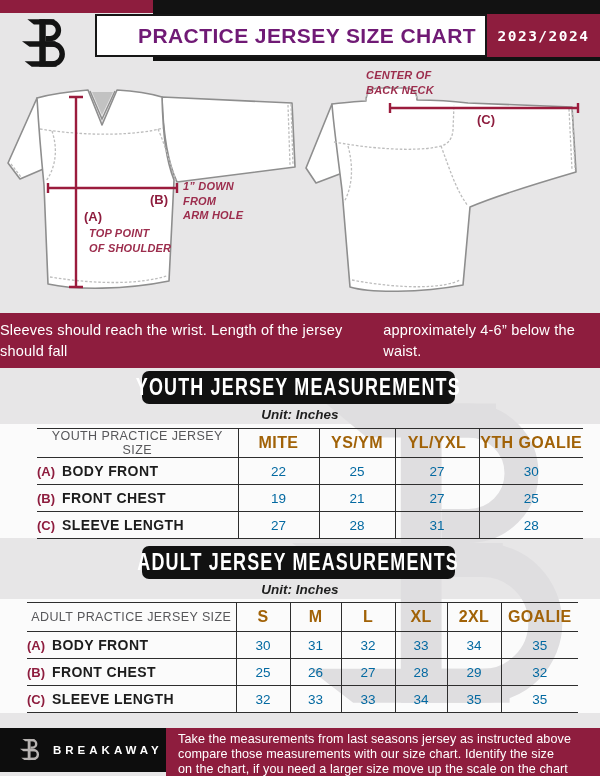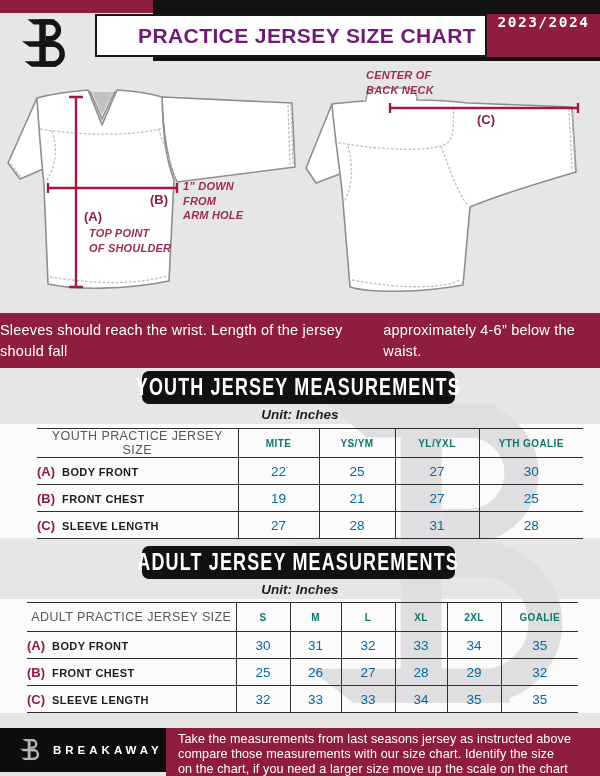--- a/index.html
+++ b/index.html
@@ -11,21 +11,21 @@
   .watermark{position:absolute;left:292px;top:374px;width:340px;height:372px;color:#DFDEE0;z-index:2;}
   .content{position:absolute;inset:0;z-index:3;}
 
   
   .strip-maroon{position:absolute;left:0;top:0;width:153px;height:13px;background:#8E1D3E;}
   .strip-black{position:absolute;left:153px;top:0;width:447px;height:61px;background:#121212;}
   .title-box{position:absolute;left:95px;top:14px;width:392px;height:43px;background:#FFFFFF;
     border:2.5px solid #161616;box-sizing:border-box;display:flex;align-items:center;justify-content:center;}
   .title-box span{font-size:21px;font-weight:800;letter-spacing:.4px;color:#701a75;white-space:nowrap;margin-left:32px;}
   .season-box{position:absolute;left:487px;top:14px;width:113px;height:43px;background:#8E1D3E;
-    display:flex;align-items:flex-start;justify-content:center;}
+    display:flex;align-items:center;justify-content:center;}
   .season-box span{font-family:"DejaVu Sans Mono",monospace;font-weight:700;font-size:14.5px;
     letter-spacing:1.5px;color:#FFFFFF;white-space:nowrap;}
   .logo-top{position:absolute;left:22px;top:16px;width:54px;height:56px;color:#141414;}
 
   
   .jersey-svg{position:absolute;z-index:3;}
   .measure-svg{position:absolute;left:0;top:0;width:600px;height:330px;z-index:4;}
   .anno{position:absolute;z-index:5;color:#9C2D4D;}
   .anno-key{font-size:13px;font-weight:800;color:#8E1D3E;}
   .anno-note{font-style:italic;font-weight:600;font-size:11px;line-height:14.5px;letter-spacing:.2px;}
@@ -42,24 +42,24 @@
     font-size:23px;font-weight:700;letter-spacing:1.5px;color:#FFFFFF;white-space:nowrap;}
   .unit{position:absolute;left:0;width:600px;text-align:center;font-style:italic;font-weight:600;
     font-size:13.5px;color:#1F1F1F;z-index:4;}
 
   
   table.size-table{position:absolute;border-collapse:collapse;table-layout:fixed;z-index:4;
     border-bottom:1.6px solid #2E2E2E;}
   table.size-table td{border-top:1.6px solid #2E2E2E;padding:0;vertical-align:middle;}
   table.size-table td + td{border-left:1.6px solid #2E2E2E;}
   td.col-head-first{color:#57575A;font-size:12.5px;letter-spacing:.4px;text-align:center;height:28px;}
-  td.col-head{color:#0f766e;font-size:10px;font-weight:700;letter-spacing:.4px;text-align:center;height:28px;}
+  td.col-head{color:#a16207;font-size:16px;font-weight:700;letter-spacing:.4px;text-align:center;height:28px;}
   td.row-label{height:26px;padding-left:20px;}
   td.row-label .key{color:#8E1D3E;font-weight:800;font-size:13px;margin-right:7px;}
-  td.row-label .lbl{color:#1C1C1C;font-weight:600;font-size:11px;letter-spacing:.4px;margin-top:19px;}
+  td.row-label .lbl{color:#1C1C1C;font-weight:600;font-size:14px;letter-spacing:.4px;margin-top:19px;}
   td.val{text-align:center;color:#0369a1;font-size:13.5px;height:26px;}
 
   
   .footer{position:absolute;left:0;top:728px;width:600px;height:48px;display:flex;z-index:4;}
   .footer-black{width:166px;height:44px;background:#0D0D0D;display:flex;align-items:center;}
   .footer-logo{width:24px;height:26px;margin-left:20px;color:#B7B3B1;flex:none;}
   .footer-brand{color:#FFFFFF;font-size:11.5px;font-weight:700;letter-spacing:4px;margin-left:9px;white-space:nowrap;}
   .footer-maroon{flex:1;background:#8E1D3E;color:#FFFFFF;padding:4px 10px 0 12px;box-sizing:border-box;}
   .footer-maroon div{font-size:12.6px;line-height:14.8px;font-weight:500;letter-spacing:.1px;}
 </style>

